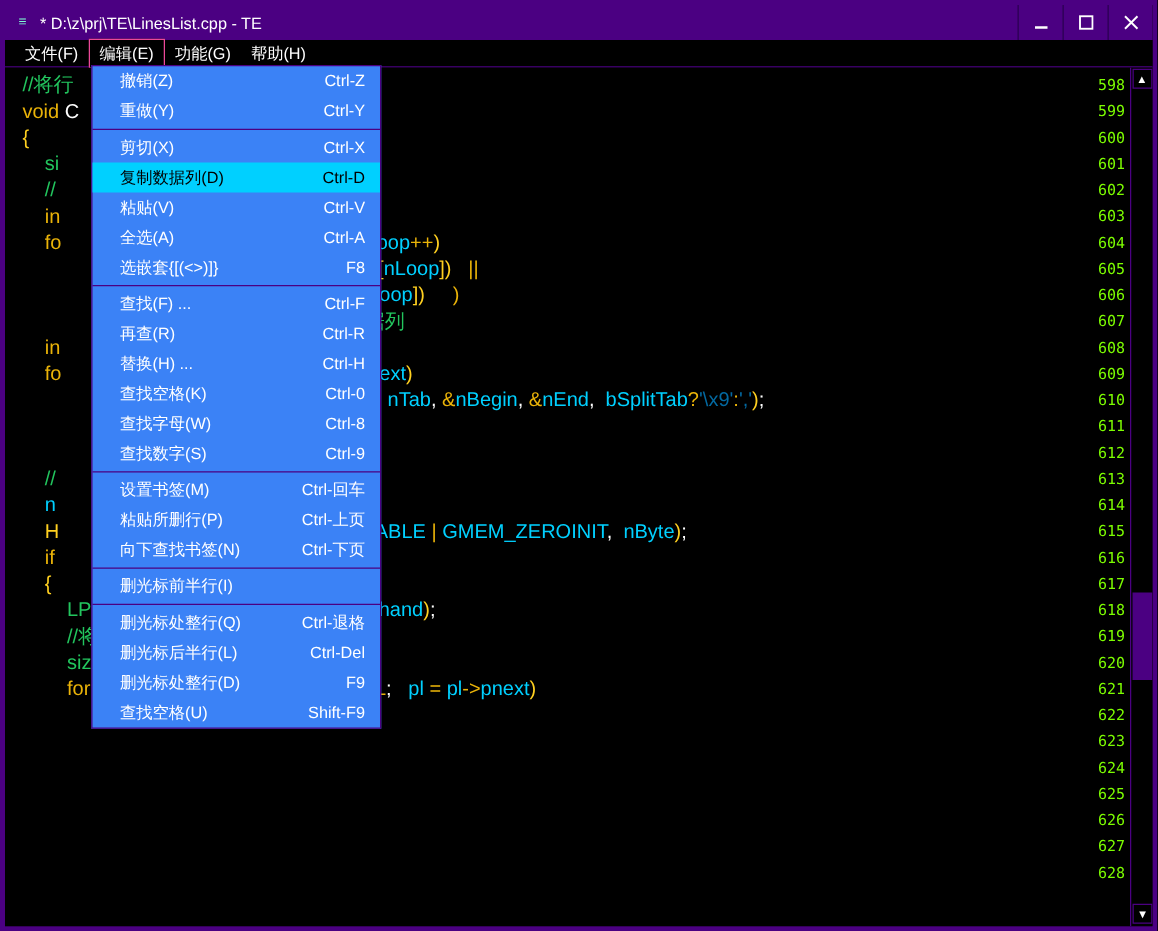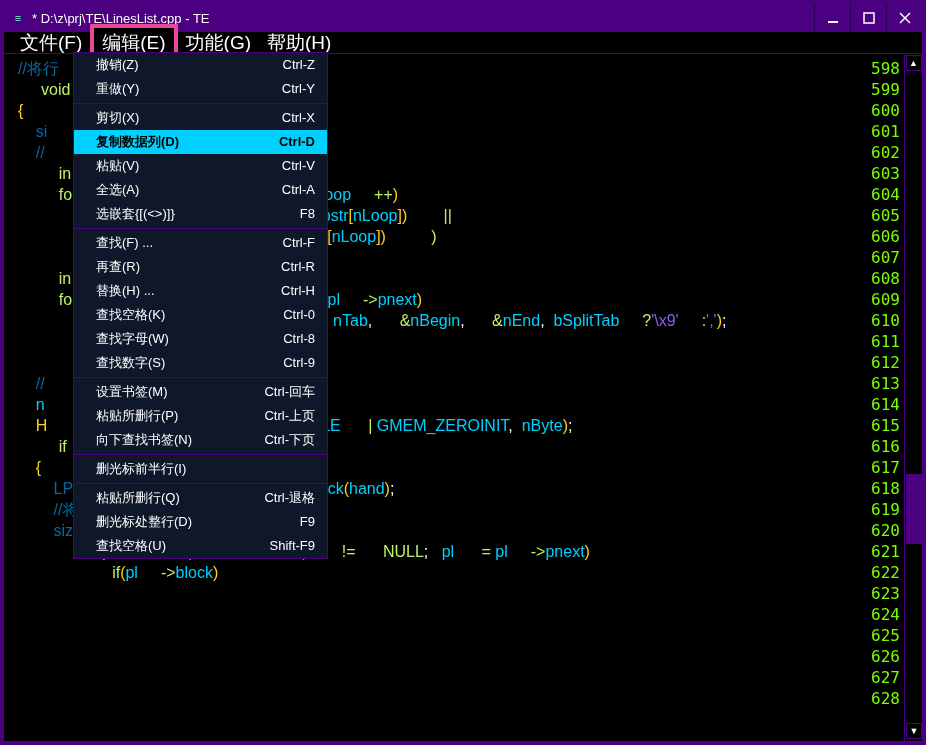--- a/index.html
+++ b/index.html
@@ -4,43 +4,43 @@
 <style>
   * { margin:0; padding:0; box-sizing:border-box; font-family:"Microsoft YaHei","SimSun",sans-serif; }
   body { background:#000; width:926px; height:745px; overflow:hidden; position:relative; }
   .window { width:926px; height:745px; border:4px solid #4b0082; background:#000; display:flex; flex-direction:column; }
   .titlebar { height:28px; background:#4b0082; display:flex; align-items:center; color:#fff; font-size:13px; padding-left:6px; }
   .titlebar .icon { width:16px; height:16px; margin-right:6px; display:inline-flex; align-items:center; justify-content:center; font-size:11px; color:#7fffd4; }
   .titlebar .title { flex:1; }
   .winbtns { display:flex; height:100%; }
   .winbtn { width:36px; height:28px; display:flex; align-items:center; justify-content:center; color:#fff; border-left:1px solid #2a0050; cursor:default; }
   .winbtn svg { width:12px; height:12px; }
-  .menubar { height:22px; background:#000; display:flex; align-items:center; padding-left:8px; font-size:19px; color:#fff; border-bottom:1px solid #4b0082; }
+  .menubar { height:22px; background:#000; display:flex; align-items:center; padding-left:8px; font-size:13px; color:#fff; border-bottom:1px solid #4b0082; }
   .menubar .mitem { padding:2px 8px; cursor:default; }
-  .menubar .mitem.active { border:4px solid #ec4899; background:#000; }
+  .menubar .mitem.active { border:1px solid #ec4899; background:#000; }
   .editor-wrap { flex:1; position:relative; display:flex; overflow:hidden; }
   .editor { flex:1; background:#000; color:#fff; font-family:Consolas,"Microsoft YaHei",monospace; font-size:16px; line-height:21px; padding:4px 0 4px 14px; white-space:pre; overflow:hidden; }
-  .gutter { width:42px; background:#000; color:#7cfc00; font-family:Consolas,monospace; font-size:16px; line-height:21px; text-align:right; padding:4px 4px 4px 0; }
+  .gutter { width:42px; background:#000; color:#7cfc00; font-family:Consolas,monospace; font-size:12px; line-height:21px; text-align:right; padding:4px 4px 4px 0; }
   .scrollbar { width:18px; background:#000; border-left:1px solid #4b0082; position:relative; }
   .scroll-arrow { width:16px; height:16px; border:1px solid #4b0082; margin:1px auto; display:flex; align-items:center; justify-content:center; color:#fff; font-size:9px; }
   .scroll-thumb { position:absolute; top:420px; left:1px; width:16px; height:70px; background:#4b0082; }
   .scroll-arrow.bot { position:absolute; bottom:1px; left:1px; }
   
-  .kw   { color:#bef264;margin-left:23px; }    
-  .gr   { color:#0369a1; }    
+  .kw   { color:#eab308; }    
+  .gr   { color:#22c55e; }    
   .cy   { color:#00d0ff; }    
   .ye   { color:#ffd020; }    
   .wh   { color:#fff; }
-  .mg   { color:#8b5cf6; }    
+  .mg   { color:#0369a1; }    
   .or   { color:#ff8c00; }    
 
   
-  .dropdown { position:absolute; left:73px; top:52px; width:255px; background:#0f172a; border:1px solid #4b0082; font-size:13px; color:#fff; z-index:10; }
+  .dropdown { position:absolute; left:73px; top:52px; width:232px; background:#3b82f6; border:1px solid #4b0082; font-size:13px; color:#fff; z-index:10; }
   .dropdown .row { display:flex; justify-content:space-between; padding:3px 12px 3px 22px; cursor:default; line-height:18px; }
-  .dropdown .row.hl { background:#00d0ff; color:#000;font-weight:bold; }
+  .dropdown .row.hl { background:#00d0ff; color:#000; }
   .dropdown .sep { height:1px; background:#4b0082; margin:2px 0; }
 </style>
 </head>
 <body>
 
 <div class="window">
   <div class="titlebar">
     <span class="icon">≡</span>
     <span class="title">* D:\z\prj\TE\LinesList.cpp - TE</span>
     <div class="winbtns">
@@ -180,22 +180,26 @@
       <span>向下查找书签(N)</span>
       <span>Ctrl-下页</span>
     </div>
     <div class="sep"></div>
     <div class="row">
       <span>删光标前半行(I)</span>
       <span></span>
     </div>
     <div class="sep"></div>
     <div class="row">
-      <span>粘贴所删行(Q)</span>
+      <span>删光标处整行(Q)</span>
       <span>Ctrl-退格</span>
+    </div>
+    <div class="row">
+      <span>删光标后半行(L)</span>
+      <span>Ctrl-Del</span>
     </div>
     <div class="row">
       <span>删光标处整行(D)</span>
       <span>F9</span>
     </div>
     <div class="row">
       <span>查找空格(U)</span>
       <span>Shift-F9</span>
     </div>
   </div>

